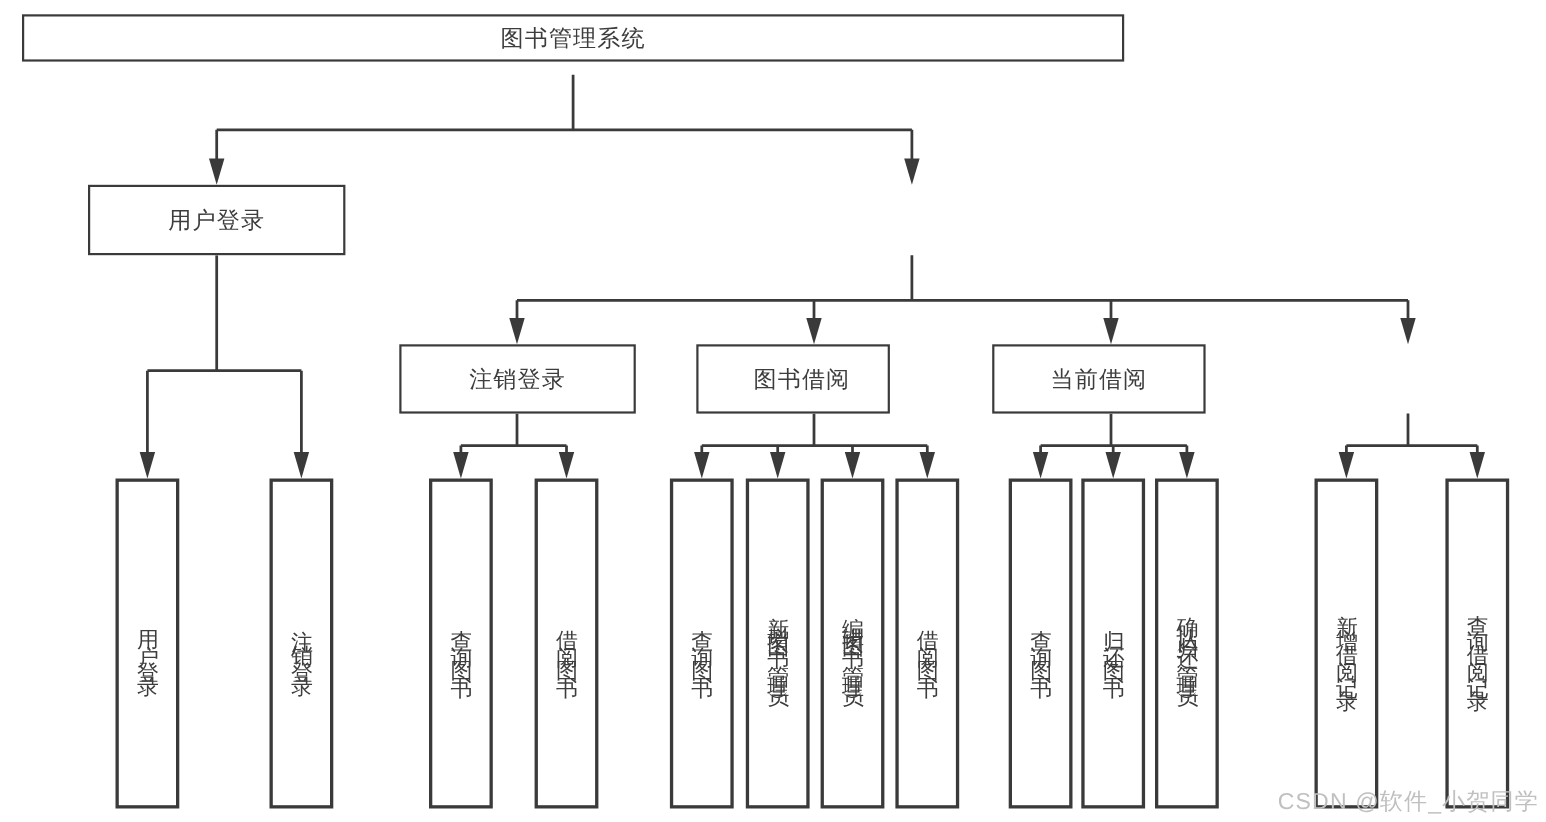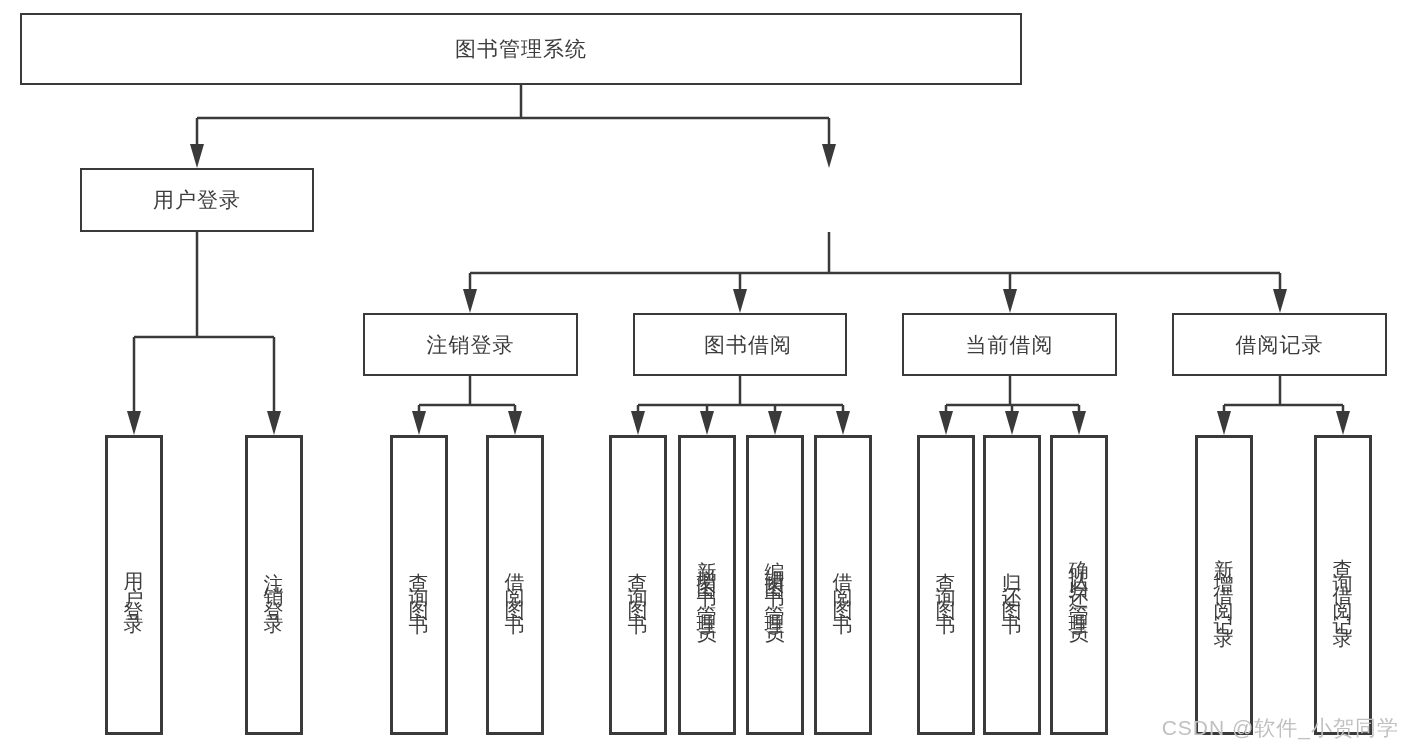--- a/index.html
+++ b/index.html
@@ -81,39 +81,36 @@
     <polygon points="700,411 714,411 707,435"></polygon>
     <polygon points="768,411 782,411 775,435"></polygon>
     <polygon points="836,411 850,411 843,435"></polygon>
     <polygon points="939,411 953,411 946,435"></polygon>
     <polygon points="1005,411 1019,411 1012,435"></polygon>
     <polygon points="1072,411 1086,411 1079,435"></polygon>
     <polygon points="1217,411 1231,411 1224,435"></polygon>
     <polygon points="1336,411 1350,411 1343,435"></polygon>
   </svg>
 
-  <div class="hbox" style="left:20px;top:13px;width:1002px;height:72px;">
+  <div class="hbox" style="left:20px;top:13px;width:1002px;height:43px;">
     <span class="lbl">图书管理系统</span>
   </div>
 
   <div class="hbox" style="left:80px;top:168px;width:234px;height:64px;">
     <span class="lbl">用户登录</span>
   </div>
 
   <div class="hbox" style="left:363px;top:313px;width:215px;height:63px;">
     <span class="lbl">注销登录</span>
   </div>
-  <div class="hbox" style="left:633px;top:313px;width:214px;height:63px;padding-left:16px;">
+  <div class="hbox" style="left:633px;top:313px;width:176px;height:63px;padding-left:16px;">
     <span class="lbl">图书借阅</span>
   </div>
-  <div class="hbox" style="left:902px;top:313px;width:215px;height:63px;">
+  <div class="hbox" style="left:902px;top:313px;width:194px;height:63px;">
     <span class="lbl">当前借阅</span>
-  </div>
-  <div class="hbox" style="left:1172px;top:313px;width:215px;height:63px;">
-    <span class="lbl">借阅记录</span>
   </div>
 
   <div class="vbox" style="left:105px;top:435px;">
     <span class="vlbl">用户登录</span>
   </div>
   <div class="vbox" style="left:245px;top:435px;">
     <span class="vlbl">注销登录</span>
   </div>
 
   <div class="vbox" style="left:390px;top:435px;">

